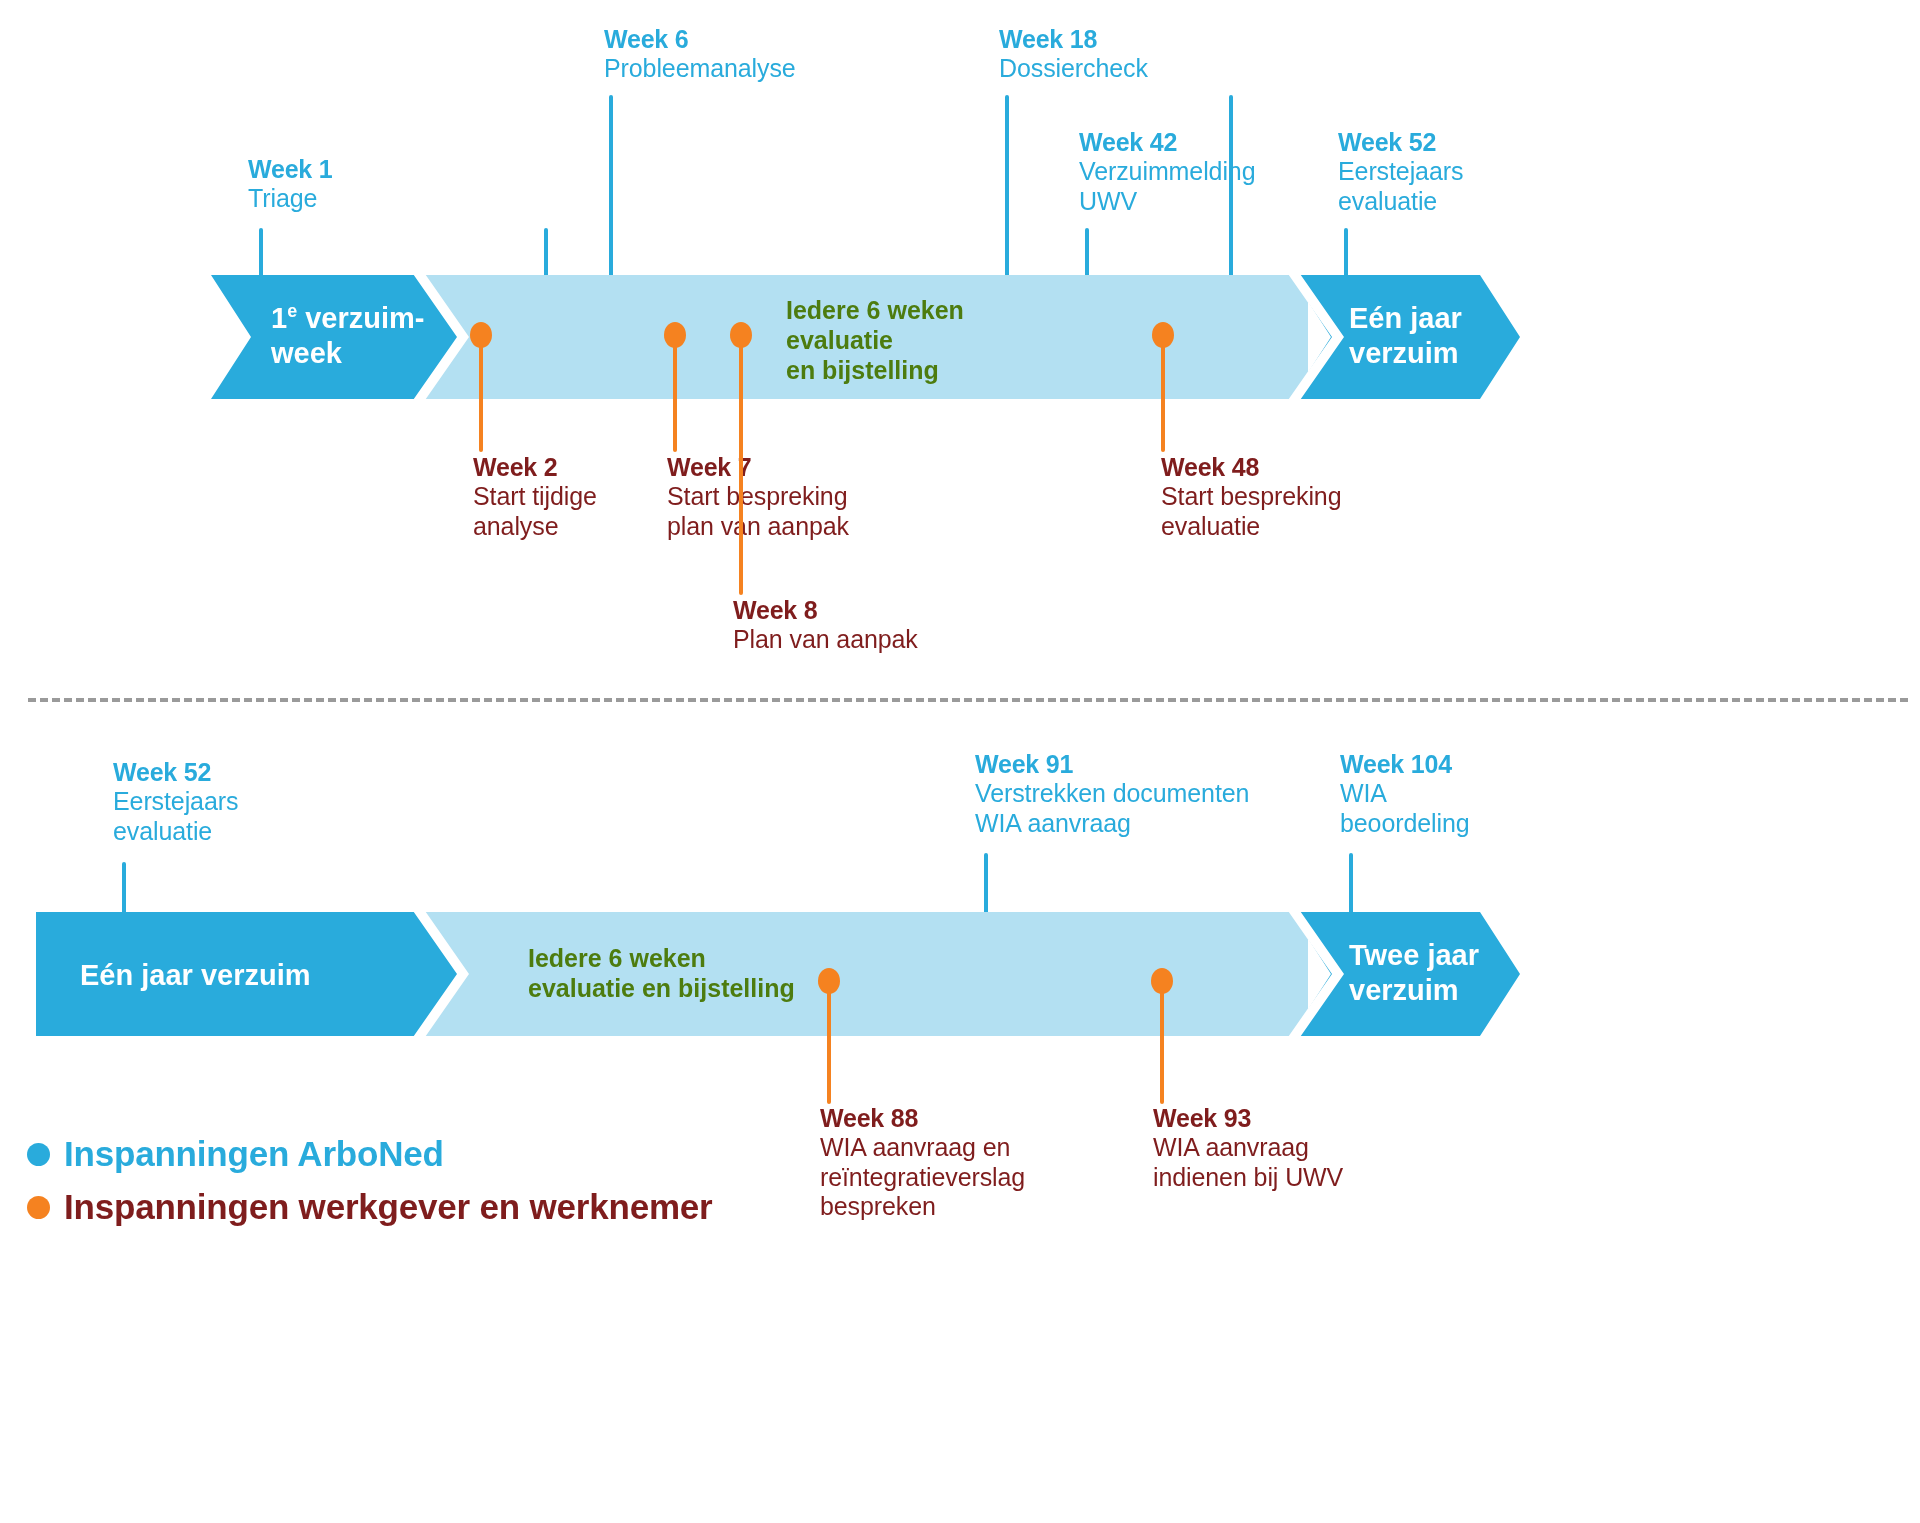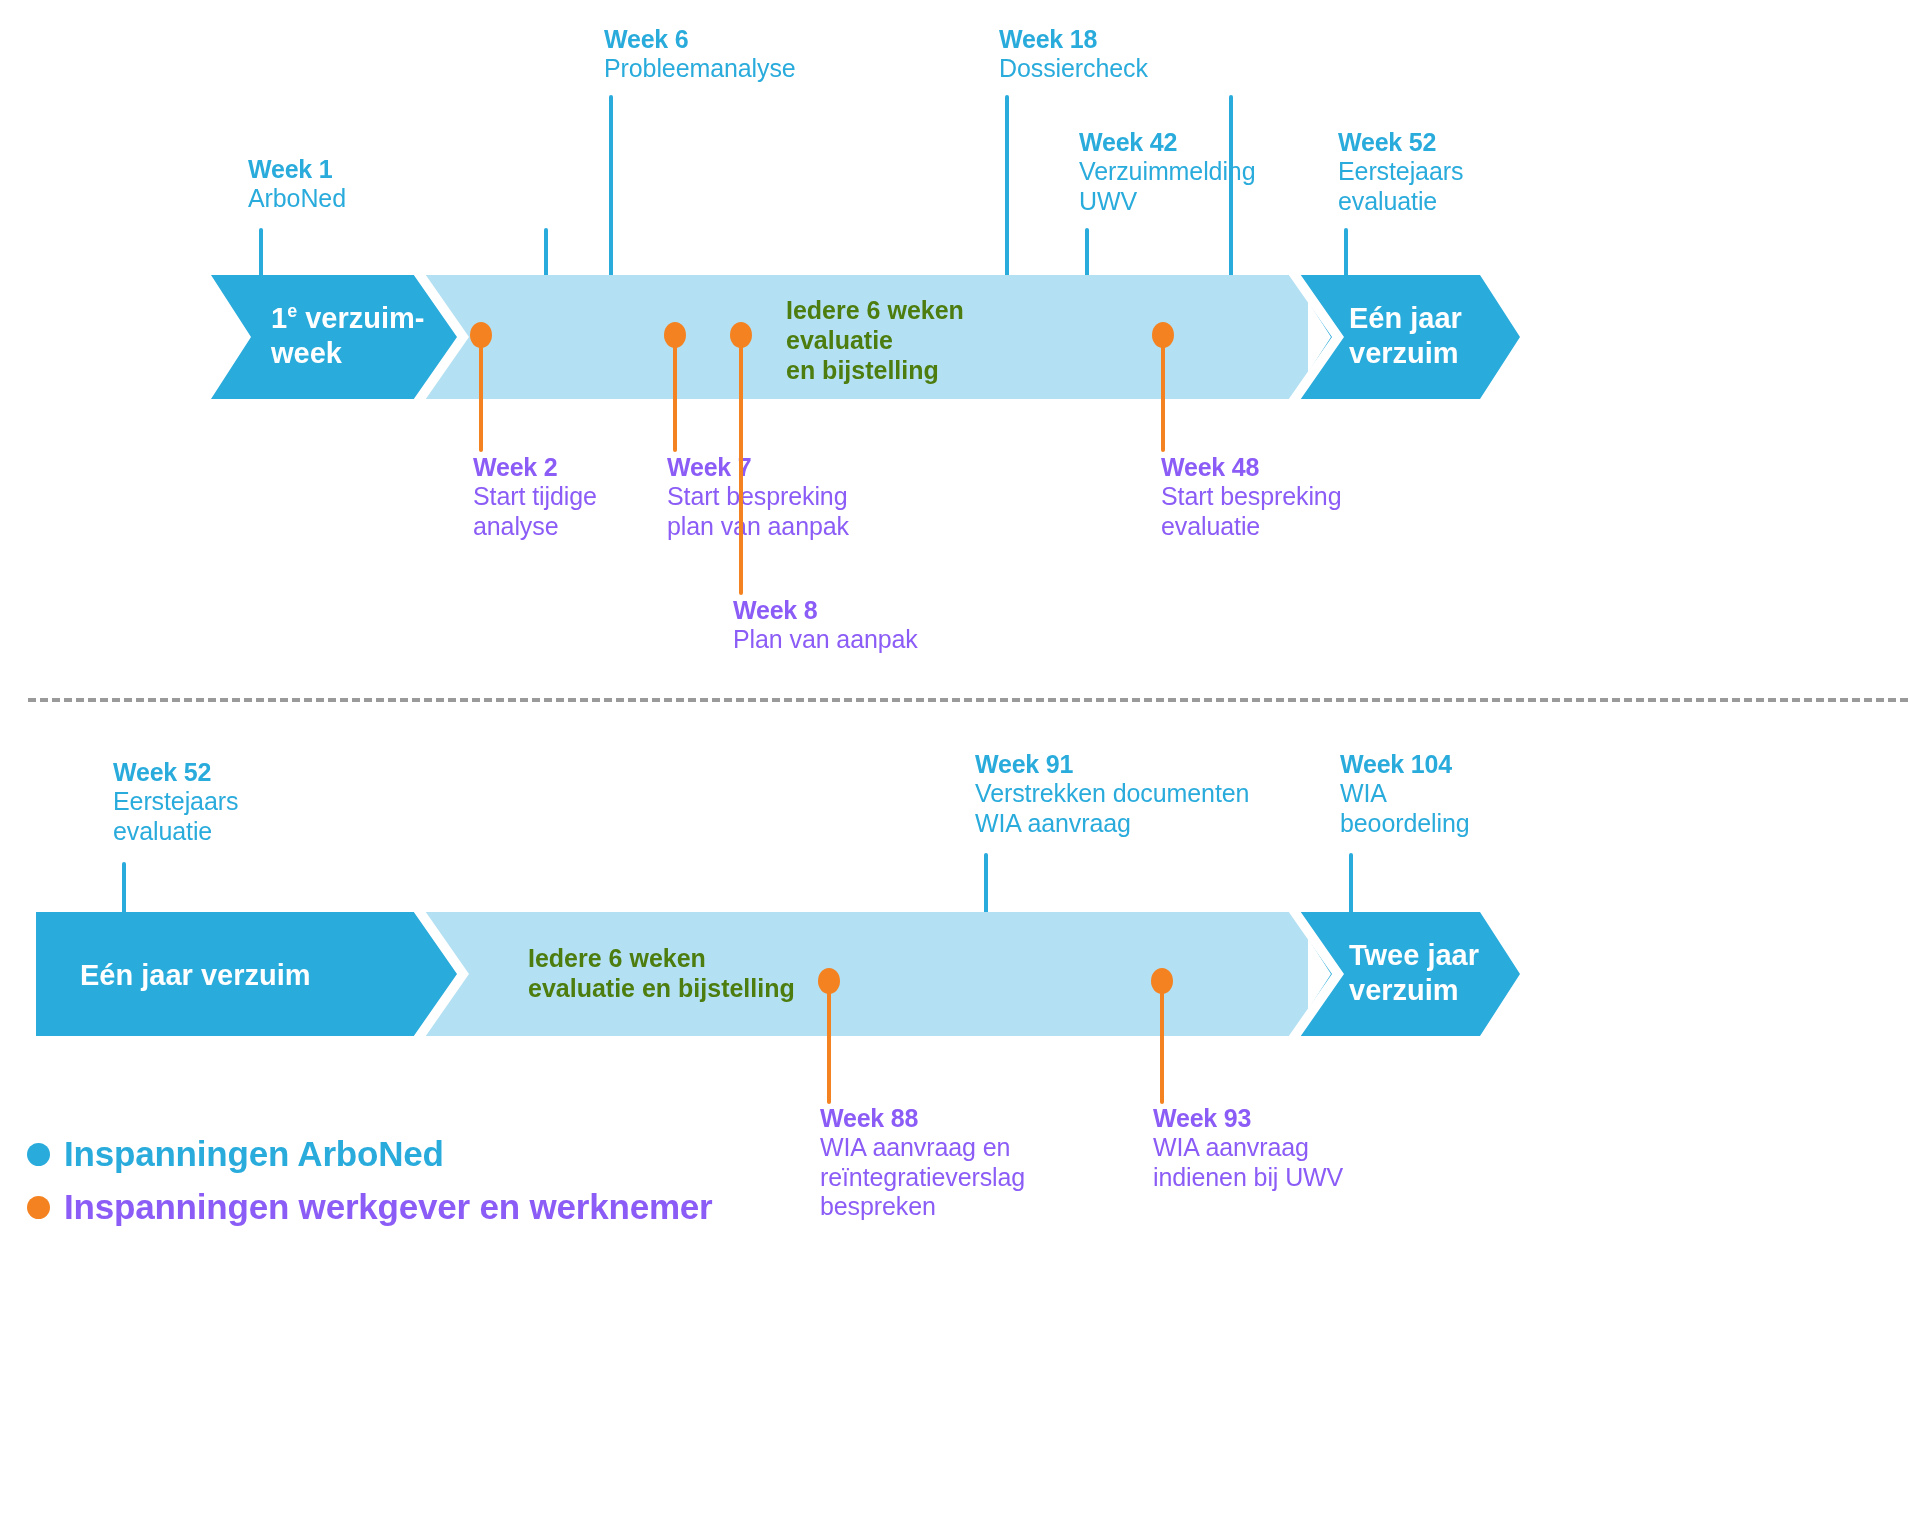--- a/index.html
+++ b/index.html
@@ -8,21 +8,21 @@
     font-family:"Liberation Sans", sans-serif;
     -webkit-font-smoothing:antialiased;
   }
   #stage{position:absolute;left:0;top:0;width:1920px;height:1523px;}
 
   
   .callout{position:absolute;line-height:1.17;}
   .callout .wk{font-weight:bold;display:block;white-space:nowrap;}
   .callout .desc{font-weight:normal;display:block;white-space:pre;}
   .c-blue{color:#29ABDC;}
-  .c-orange{color:#8b5cf6;}
+  .c-orange{color:#7f1d1d;}
 
   .wk{font-size:25px;letter-spacing:-0.2px;}
   .desc{font-size:25px;letter-spacing:-0.1px;}
   sup{font-size:0.62em;vertical-align:super;line-height:0;}
 
   
   .stem{position:absolute;width:4px;border-radius:2px;}
   .stem.blue{background:#29ABDC;}
   .stem.orange{background:#F58220;}
 
@@ -53,21 +53,21 @@
   .legend-dot{width:23px;height:23px;border-radius:50%;margin-right:14px;flex:0 0 auto;}
   .legend-label{font-weight:bold;font-size:35px;letter-spacing:-0.2px;}
 </style>
 </head>
 <body>
 
 <div id="stage">
 
   <div class="callout c-blue" style="left:248px;top:155px;">
     <span class="wk">Week 1</span>
-    <span class="desc">ArboNed</span>
+    <span class="desc">Triage</span>
   </div>
   <div class="stem blue" style="left:259px;top:228px;height:52px;"></div>
 
   <div class="stem blue" style="left:544px;top:228px;height:104px;"></div>
   <div class="dot blue" style="left:535px;top:322px;"></div>
 
   <div class="callout c-blue" style="left:604px;top:25px;">
     <span class="wk">Week 6</span>
     <span class="desc">Probleemanalyse</span>
   </div>

